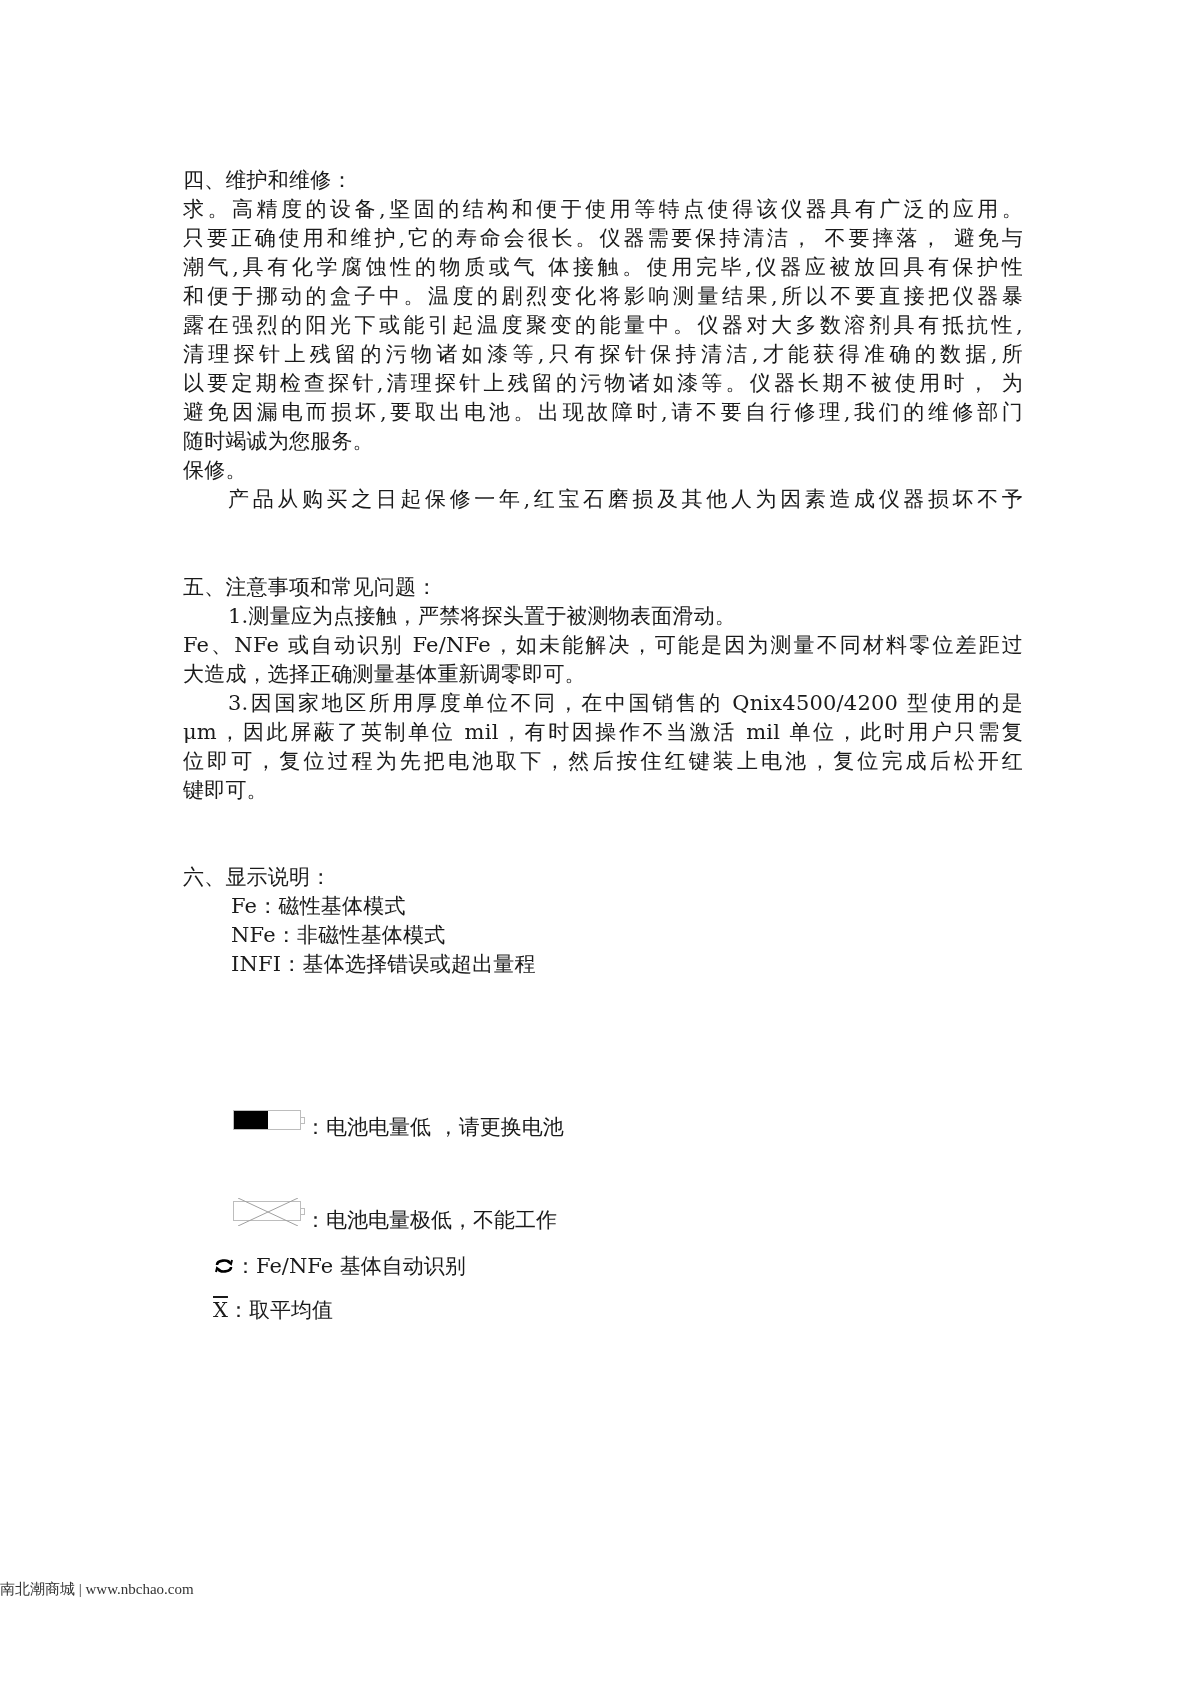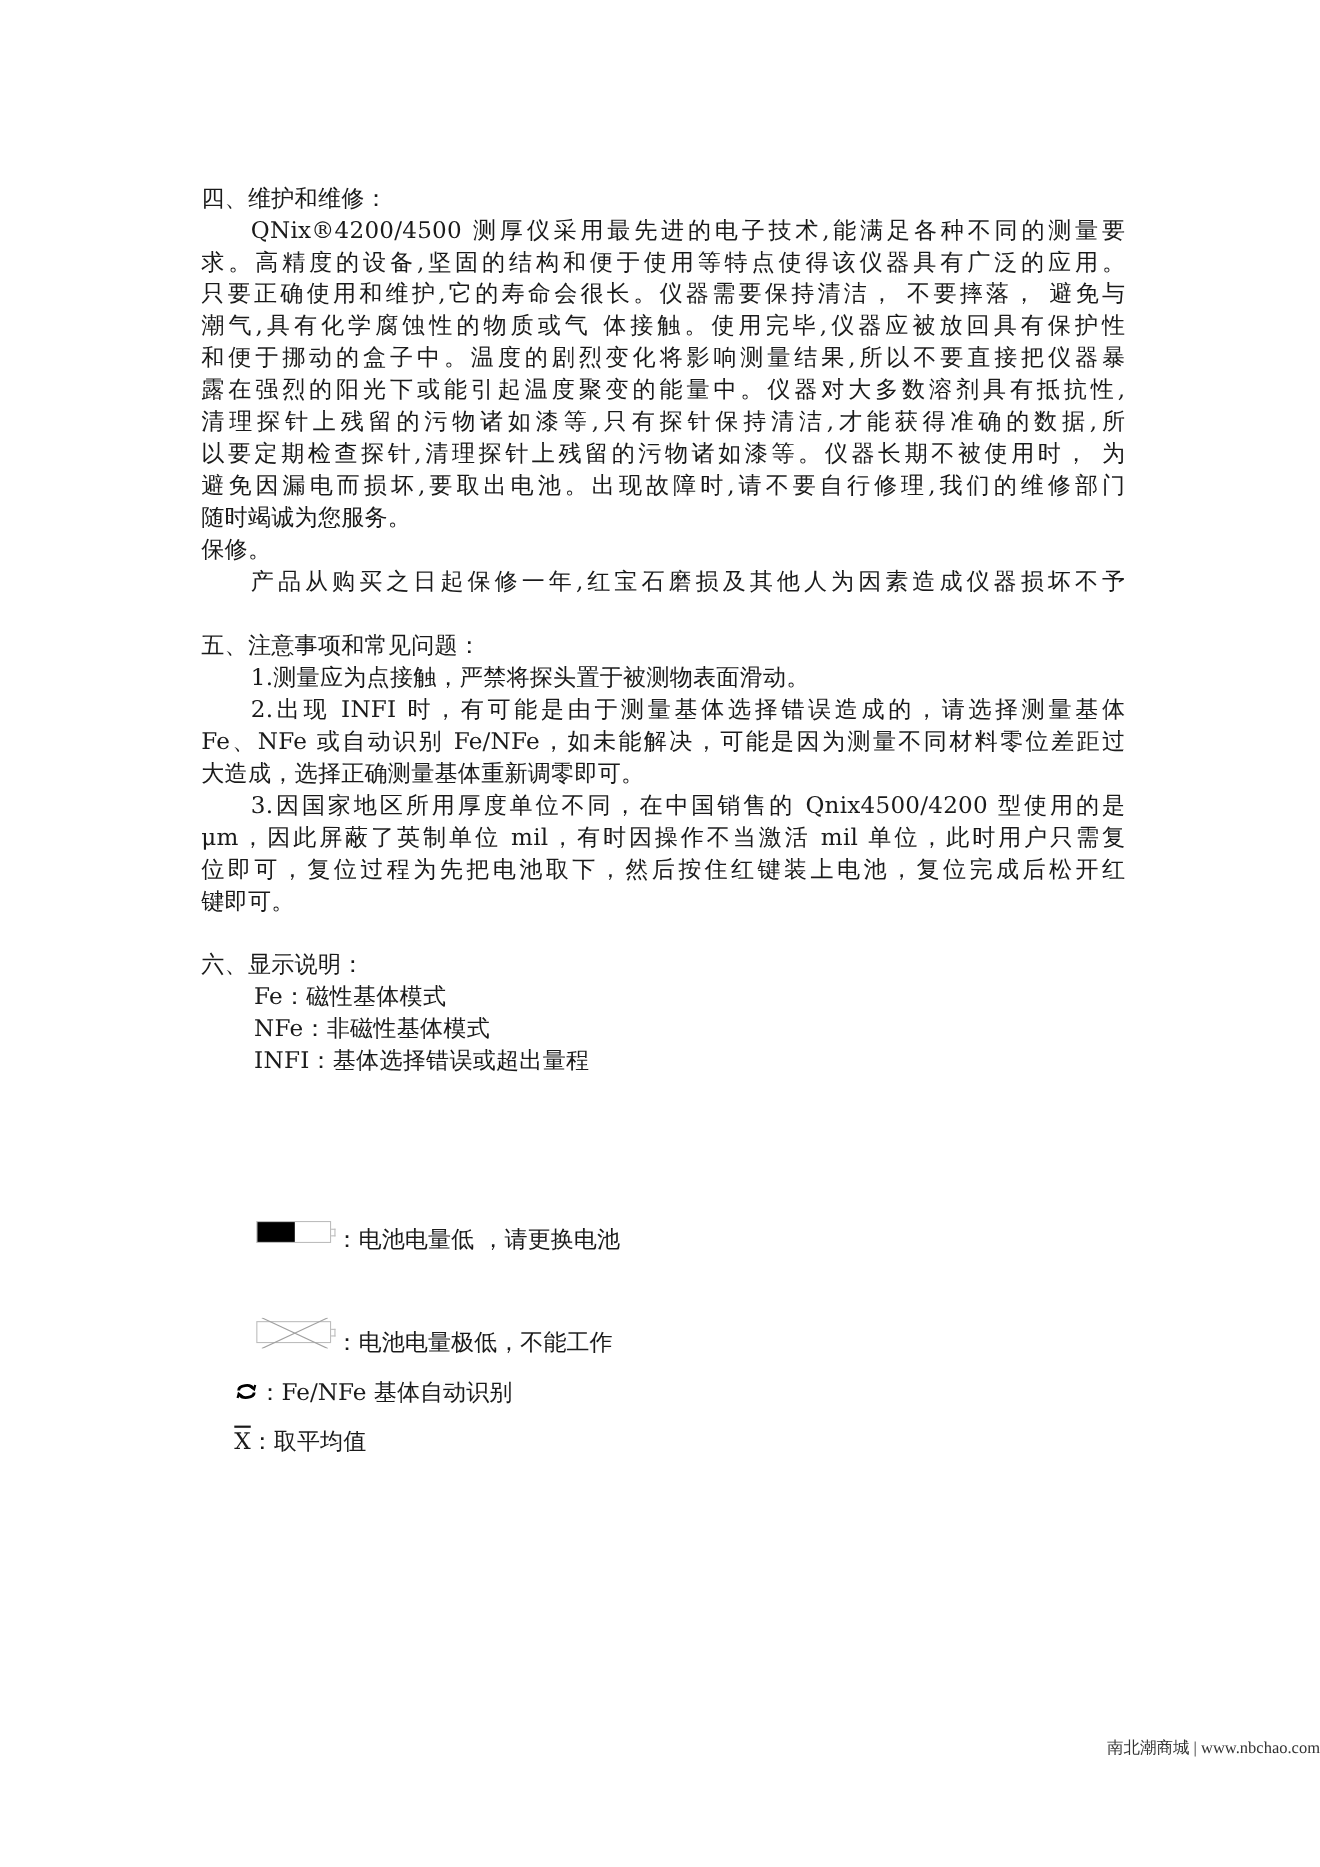--- a/index.html
+++ b/index.html
@@ -86,51 +86,49 @@
       text-align: center;
     }
     .xbar {
       text-decoration: overline;
     }
     .footer {
       position: absolute;
       left: 0;
       width: 1200px;
       top: 1580px;
-      text-align: right;
+      text-align: left;
       font-family: "Liberation Serif", "DejaVu Serif", serif;
       font-size: 15px;
       color: #333;
     }
   </style>
 </head>
 <body>
 
 <div class="page">
 
   <div class="block" style="top:166px;">
     <div class="line">四、维护和维修：</div>
-    <div class="line justify indent">QNix®4200/4500 测厚仪采用最先进的电子技术,能满足各种不同的测量要</div>
     <div class="line justify">求。高精度的设备,坚固的结构和便于使用等特点使得该仪器具有广泛的应用。</div>
     <div class="line justify">只要正确使用和维护,它的寿命会很长。仪器需要保持清洁， 不要摔落， 避免与</div>
     <div class="line justify">潮气,具有化学腐蚀性的物质或气 体接触。使用完毕,仪器应被放回具有保护性</div>
     <div class="line justify">和便于挪动的盒子中。温度的剧烈变化将影响测量结果,所以不要直接把仪器暴</div>
     <div class="line justify">露在强烈的阳光下或能引起温度聚变的能量中。仪器对大多数溶剂具有抵抗性,</div>
     <div class="line justify">清理探针上残留的污物诸如漆等,只有探针保持清洁,才能获得准确的数据,所</div>
     <div class="line justify">以要定期检查探针,清理探针上残留的污物诸如漆等。仪器长期不被使用时， 为</div>
     <div class="line justify">避免因漏电而损坏,要取出电池。出现故障时,请不要自行修理,我们的维修部门</div>
     <div class="line">随时竭诚为您服务。</div>
     <div class="line">保修。</div>
     <div class="line justify indent">产品从购买之日起保修一年,红宝石磨损及其他人为因素造成仪器损坏不予</div>
   </div>
 
   <div class="block" style="top:573px;">
     <div class="line">五、注意事项和常见问题：</div>
     <div class="line indent">1.测量应为点接触，严禁将探头置于被测物表面滑动。</div>
-    <div class="line justify indent">2.出现 INFI 时，有可能是由于测量基体选择错误造成的，请选择测量基体</div>
     <div class="line justify">Fe、NFe 或自动识别 Fe/NFe，如未能解决，可能是因为测量不同材料零位差距过</div>
     <div class="line">大造成，选择正确测量基体重新调零即可。</div>
     <div class="line justify indent">3.因国家地区所用厚度单位不同，在中国销售的 Qnix4500/4200 型使用的是</div>
     <div class="line justify">μm，因此屏蔽了英制单位 mil，有时因操作不当激活 mil 单位，此时用户只需复</div>
     <div class="line justify">位即可，复位过程为先把电池取下，然后按住红键装上电池，复位完成后松开红</div>
     <div class="line">键即可。</div>
   </div>
 
   <div class="block" style="top:863px;">
     <div class="line">六、显示说明：</div>

